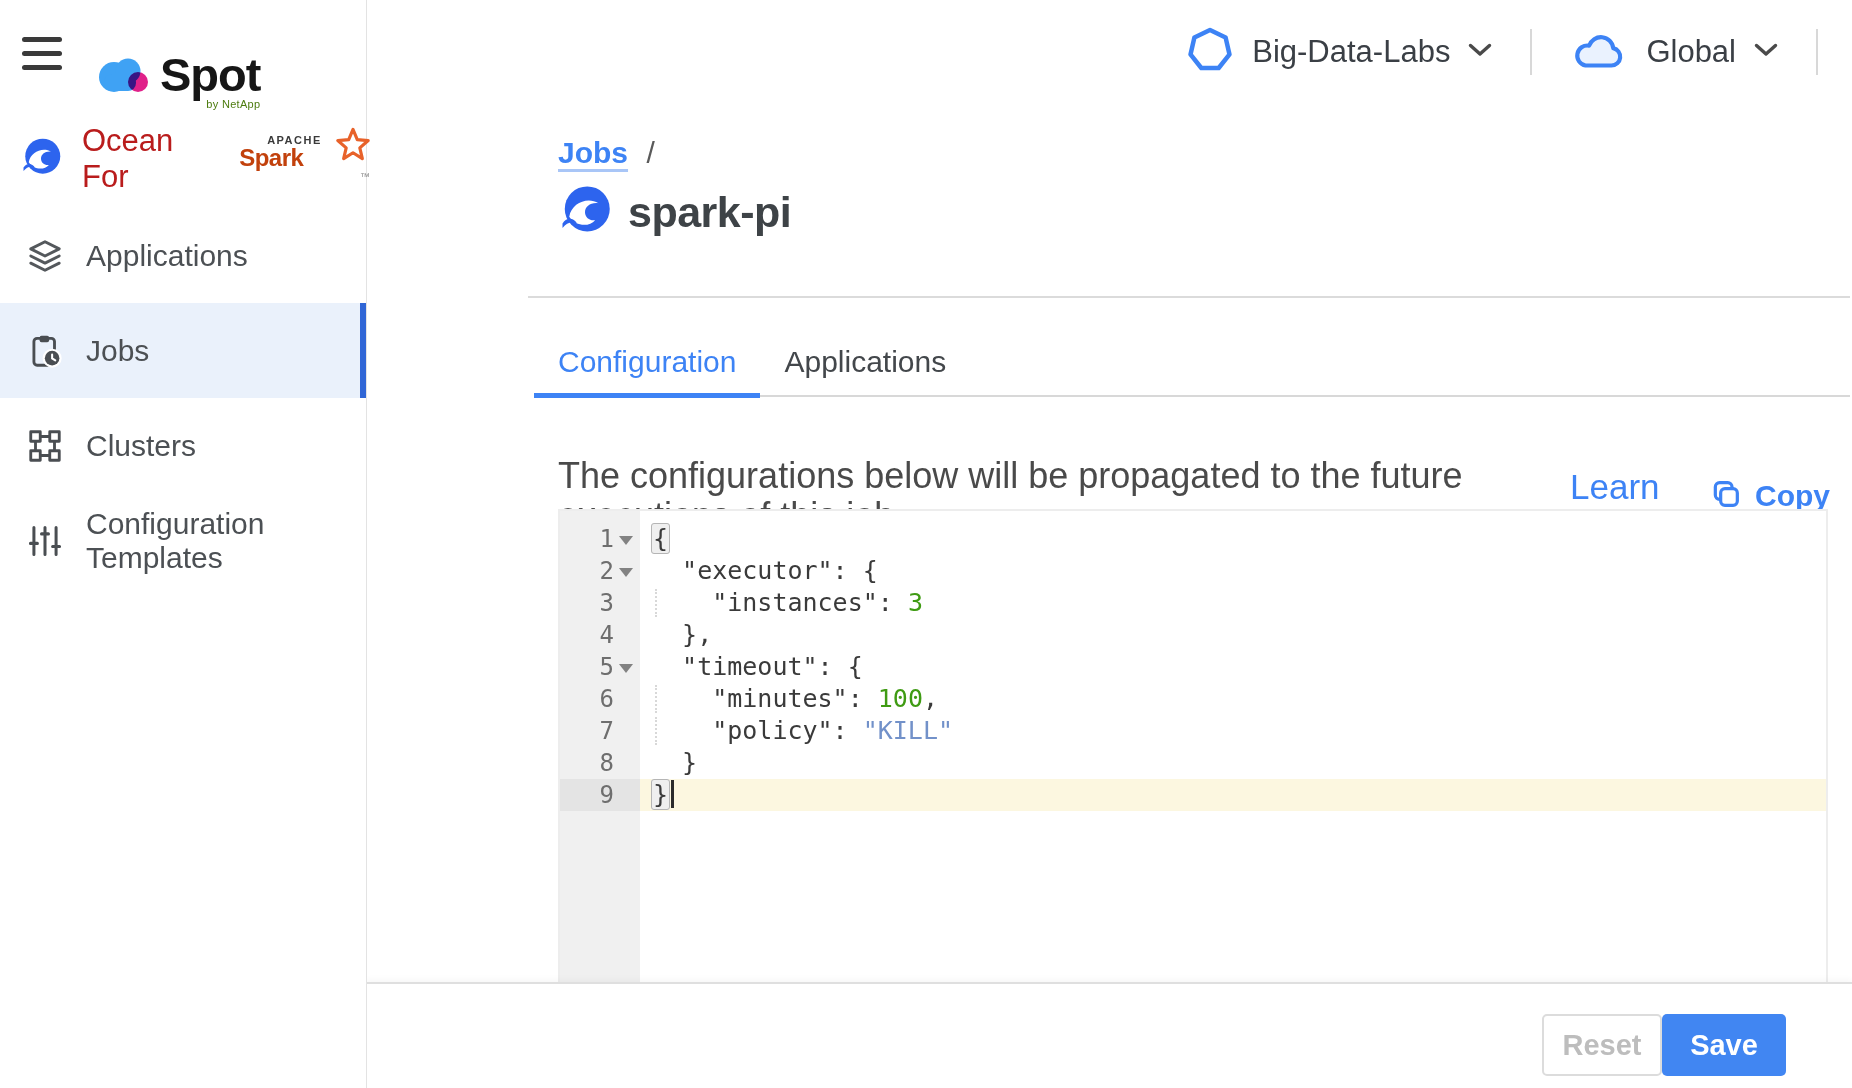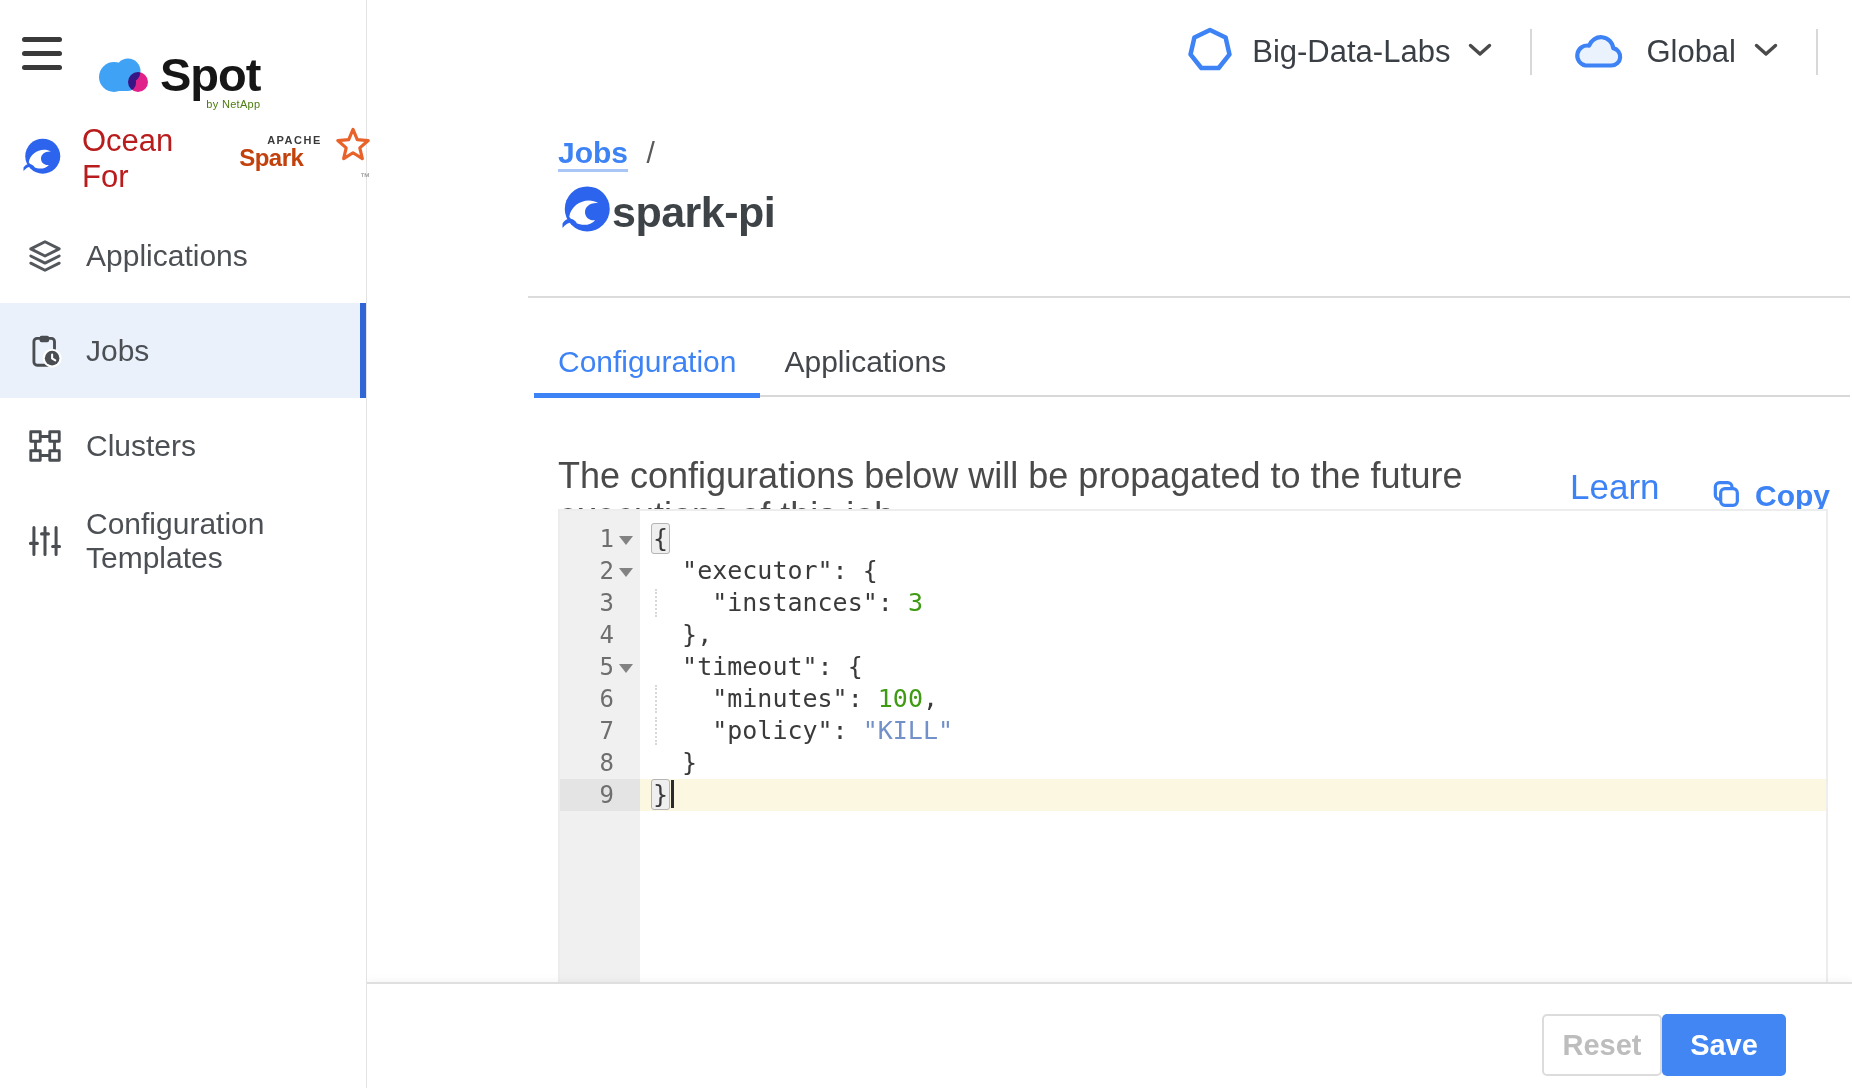--- a/index.html
+++ b/index.html
@@ -33,21 +33,21 @@
   .selector{display:flex;align-items:center;gap:18px;cursor:pointer;}
   .selector .sel-label{font-size:31px;color:#3A3F45;}
   .topbar-divider{width:2px;height:46px;background:#D8D8D8;margin:0 38px;}
   .topbar-divider.last{margin-right:0;margin-left:38px;}
   
   .main{position:absolute;left:366px;top:93px;right:0;bottom:0;background:#fff;}
   .container{position:absolute;left:192px;width:1272px;top:0;height:100%;}
   .breadcrumb{position:absolute;top:43px;font-size:30px;}
   .breadcrumb a{color:#3D83F5;font-weight:600;text-decoration:underline;text-decoration-color:#A9C6F7;text-underline-offset:6px;cursor:pointer;}
   .breadcrumb .sep{color:#5A5A5A;font-weight:400;margin-left:10px;}
-  .title-row{position:absolute;top:90px;display:flex;align-items:center;}
+  .title-row{position:absolute;top:90px;display:flex;align-items:center;gap:16px;}
   .page-title{font-size:43px;font-weight:600;color:#3E4347;letter-spacing:-.5px;}
   .divider1{position:absolute;top:203px;left:-30px;right:-20px;height:2px;background:#DBDBDB;}
   .tabs{position:absolute;top:252px;left:-24px;right:-20px;display:flex;border-bottom:2px solid #D8D8D8;}
   .tab{font-size:30px;line-height:34px;padding:0 24px 14px;color:#43474B;font-weight:500;cursor:pointer;border-bottom:5px solid transparent;margin-bottom:-3.5px;}
   .tab.active{color:#3D83F5;border-bottom-color:#3D83F5;}
   .desc-row{position:absolute;top:352px;left:0;right:0;display:flex;align-items:center;}
   .desc-text{font-size:36px;color:#4A4A4A;line-height:40px;}
   .learn-more{font-size:35px;color:#3D83F5;margin-left:26px;cursor:pointer;margin-top:22px;}
   .copy-btn{margin-left:auto;display:flex;align-items:center;gap:13px;cursor:pointer;}
   .copy-label{font-size:30px;font-weight:700;color:#3D83F5;}

